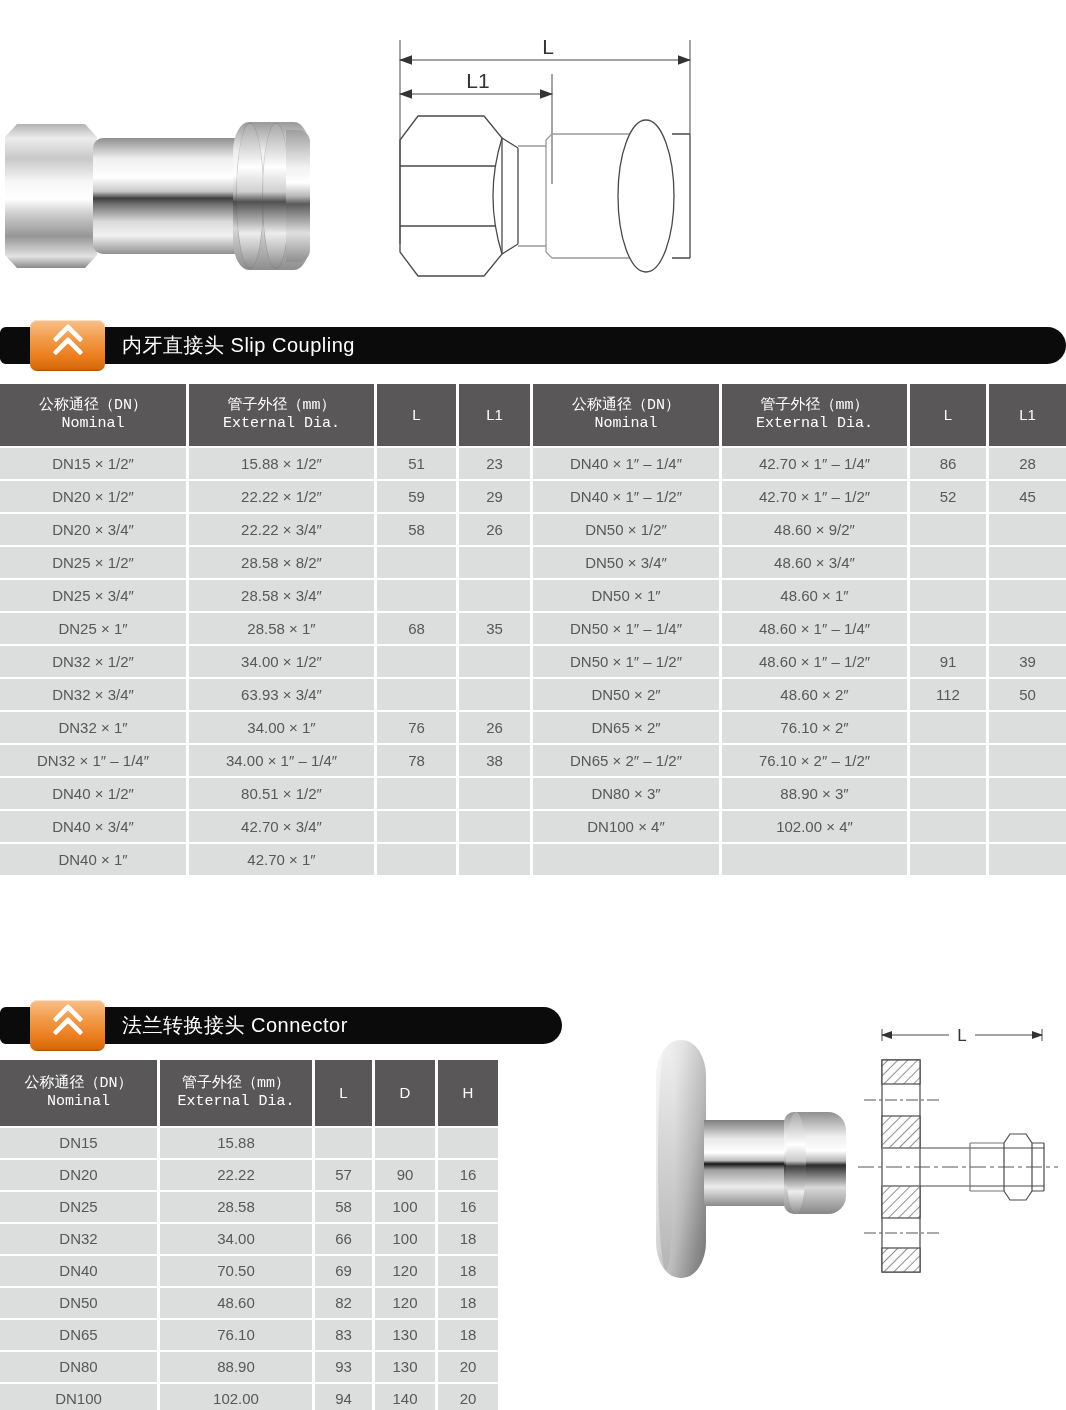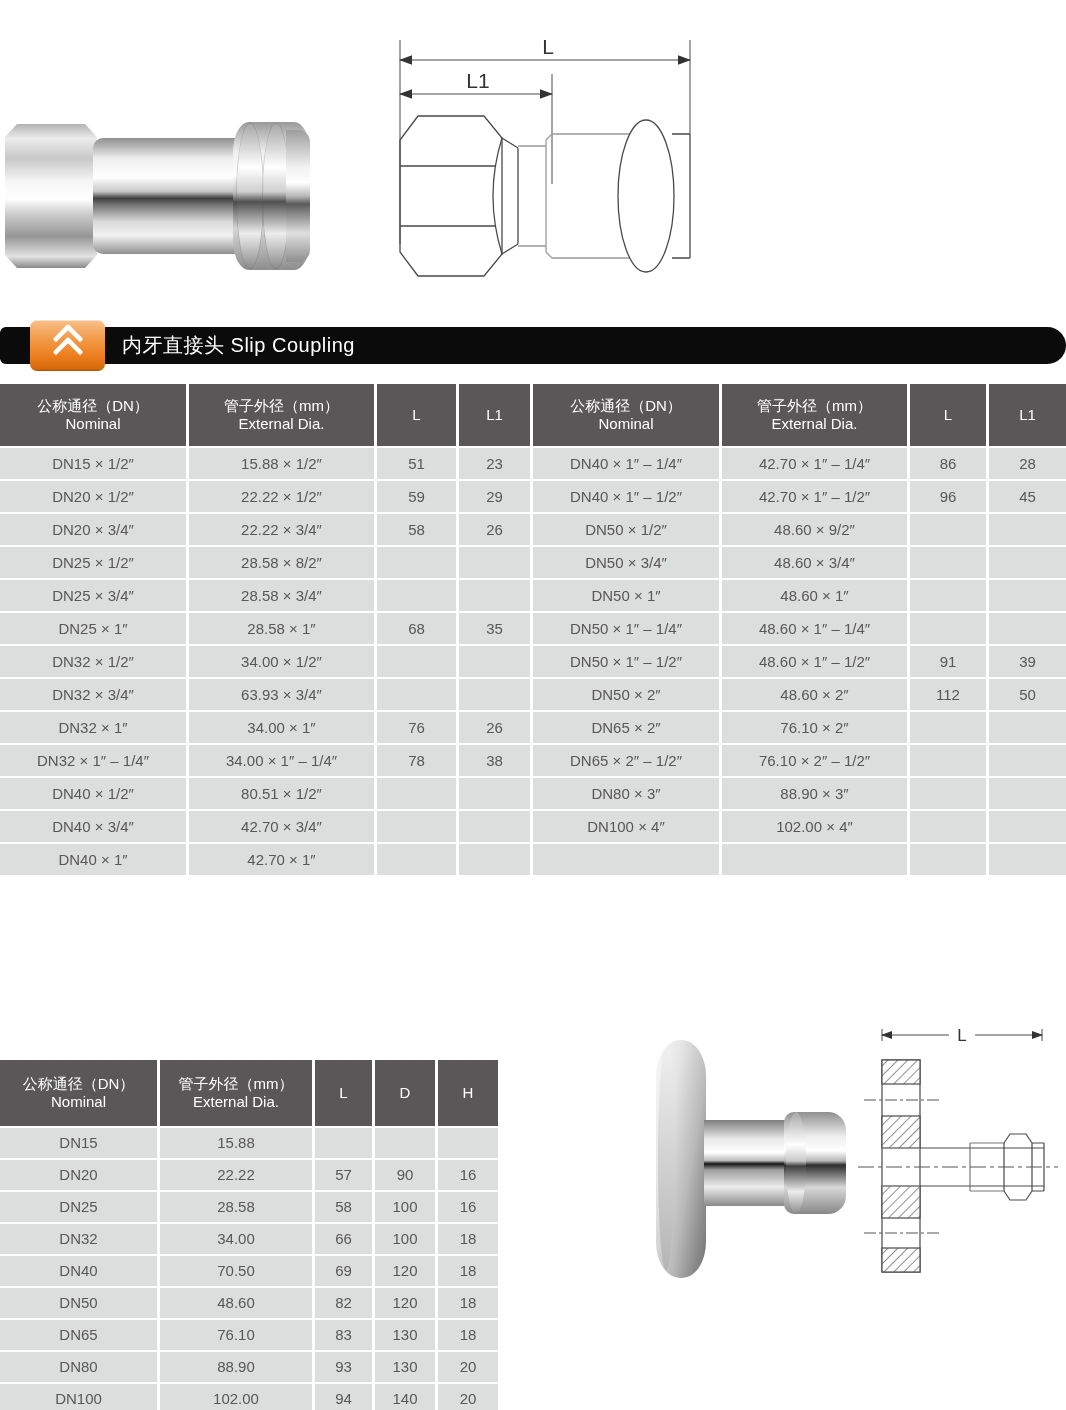--- a/index.html
+++ b/index.html
@@ -16,21 +16,21 @@
        box-shadow:inset 0 1px 0 rgba(255,255,255,.55);}
   .chev{display:block;width:17px;height:17px;border-left:5px solid #fff;border-top:5px solid #fff;
         transform:rotate(45deg);border-radius:2px;}
   .chev + .chev{margin-top:-9px;}
 
   
   .tbl{position:absolute;display:grid;gap:2px 3px;background:#fff;}
   .cell{background:#dcdddd;color:#595757;font-size:15px;display:flex;align-items:center;
         justify-content:center;text-align:center;line-height:1.2;min-height:0;}
   .hcell{background:#595757;color:#fff;flex-direction:column;}
-  .hcell div{color:#fff;}
+  .hcell div{color:#fff;font-family:Liberation Mono, monospace;}
   .tbl1{left:0;top:384px;width:1066px;
         grid-template-columns:186px 185px 79px 71px 186px 185px 76px 1fr;
         grid-template-rows:62px;grid-auto-rows:31px;}
   .tbl2{left:0;top:1060px;width:498px;
         grid-template-columns:157px 152px 57px 60px 1fr;
         grid-template-rows:66px;grid-auto-rows:30px;}
 
   
   .photo1{position:absolute;left:5px;top:110px;width:305px;height:172px;}
   .p1-hex{position:absolute;left:0;top:14px;width:92px;height:144px;
@@ -140,21 +140,21 @@
       <div class="cell">DN40 × 1″ – 1/4″</div>
       <div class="cell">42.70 × 1″ – 1/4″</div>
       <div class="cell">86</div>
       <div class="cell">28</div>
       <div class="cell">DN20 × 1/2″</div>
       <div class="cell">22.22 × 1/2″</div>
       <div class="cell">59</div>
       <div class="cell">29</div>
       <div class="cell">DN40 × 1″ – 1/2″</div>
       <div class="cell">42.70 × 1″ – 1/2″</div>
-      <div class="cell">96</div>
+      <div class="cell">52</div>
       <div class="cell">45</div>
       <div class="cell">DN20 × 3/4″</div>
       <div class="cell">22.22 × 3/4″</div>
       <div class="cell">58</div>
       <div class="cell">26</div>
       <div class="cell">DN50 × 1/2″</div>
       <div class="cell">48.60 × 9/2″</div>
       <div class="cell"></div>
       <div class="cell"></div>
       <div class="cell">DN25 × 1/2″</div>
@@ -232,20 +232,27 @@
       <div class="cell">DN40 × 1″</div>
       <div class="cell">42.70 × 1″</div>
       <div class="cell"></div>
       <div class="cell"></div>
       <div class="cell"></div>
       <div class="cell"></div>
       <div class="cell"></div>
       <div class="cell"></div>
     </div>
 
+  <div class="banner" style="top:1007px;width:562px;">
+    <div class="tab">
+      <span class="chev"></span>
+      <span class="chev"></span>
+    </div>
+    <div class="banner-title">法兰转换接头 Connector</div>
+  </div>
 
   <div class="tbl tbl2">
     <div class="cell hcell">
       <div>公称通径（DN）</div>
       <div>Nominal</div>
     </div>
     <div class="cell hcell">
       <div>管子外径（mm）</div>
       <div>External Dia.</div>
     </div>

